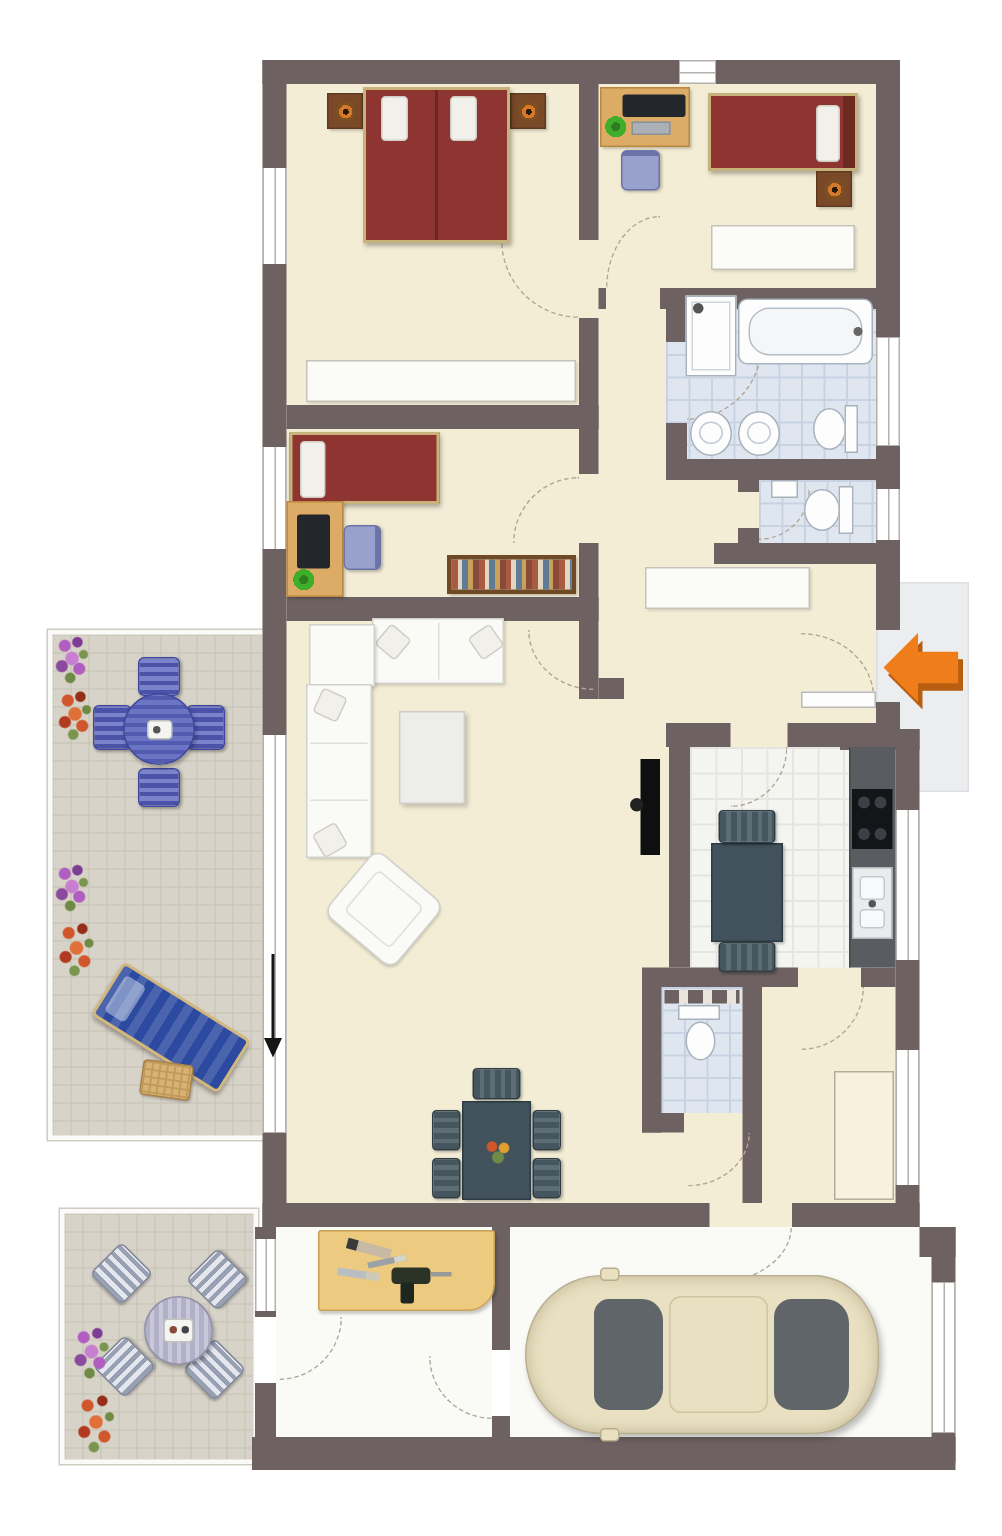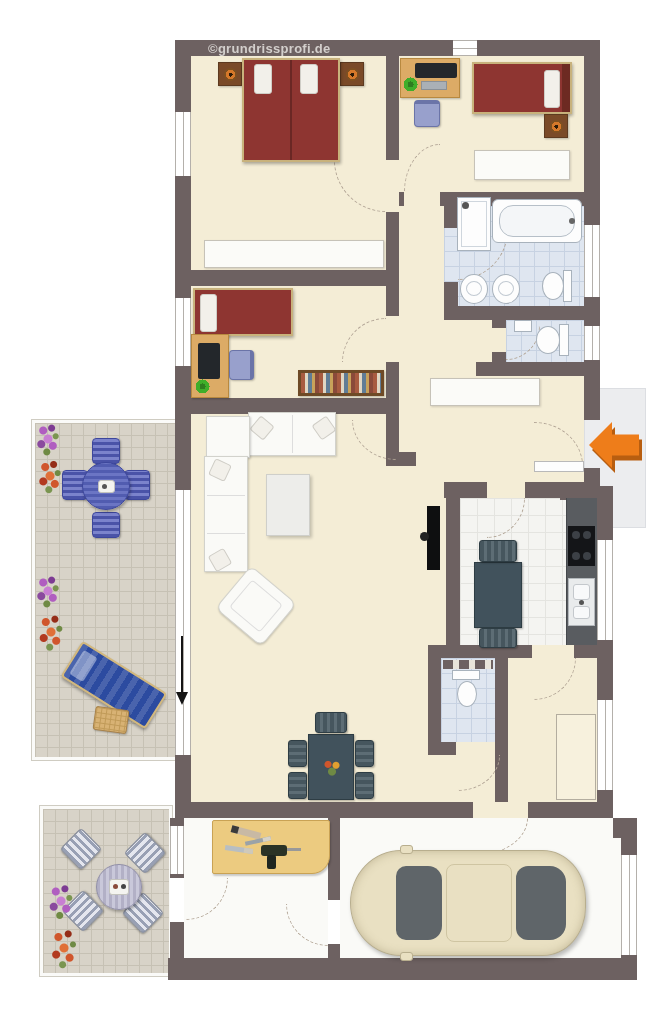--- a/index.html
+++ b/index.html
@@ -308,17 +308,14 @@
       <div class="abs" style="left:3px;top:4px;width:5px;height:5px;border-radius:50%;background:#8a4a3a"></div>
       <div class="abs" style="left:11px;top:4px;width:5px;height:5px;border-radius:50%;background:#444"></div>
     </div>
   </div>
   <div class="abs flower fl-purple" style="left:48px;top:882px;width:26px;height:38px"></div>
   <div class="abs flower fl-red" style="left:50px;top:926px;width:28px;height:44px"></div>
 
   <div class="abs orangeArrow" style="left:592px;top:427px;width:50px;height:46px;background:var(--arrow-shadow,#b85e10)"></div>
   <div class="abs orangeArrow" style="left:589px;top:422px;width:50px;height:46px;background:var(--arrow-orange,#ee7d1a)"></div>
 
-  <div class="abs watermark" style="left:208px;top:41px;width:240px;height:15px">
-    <span>©grundrissprofi.de</span>
-  </div>
 
 </div>
 
 </body></html>

